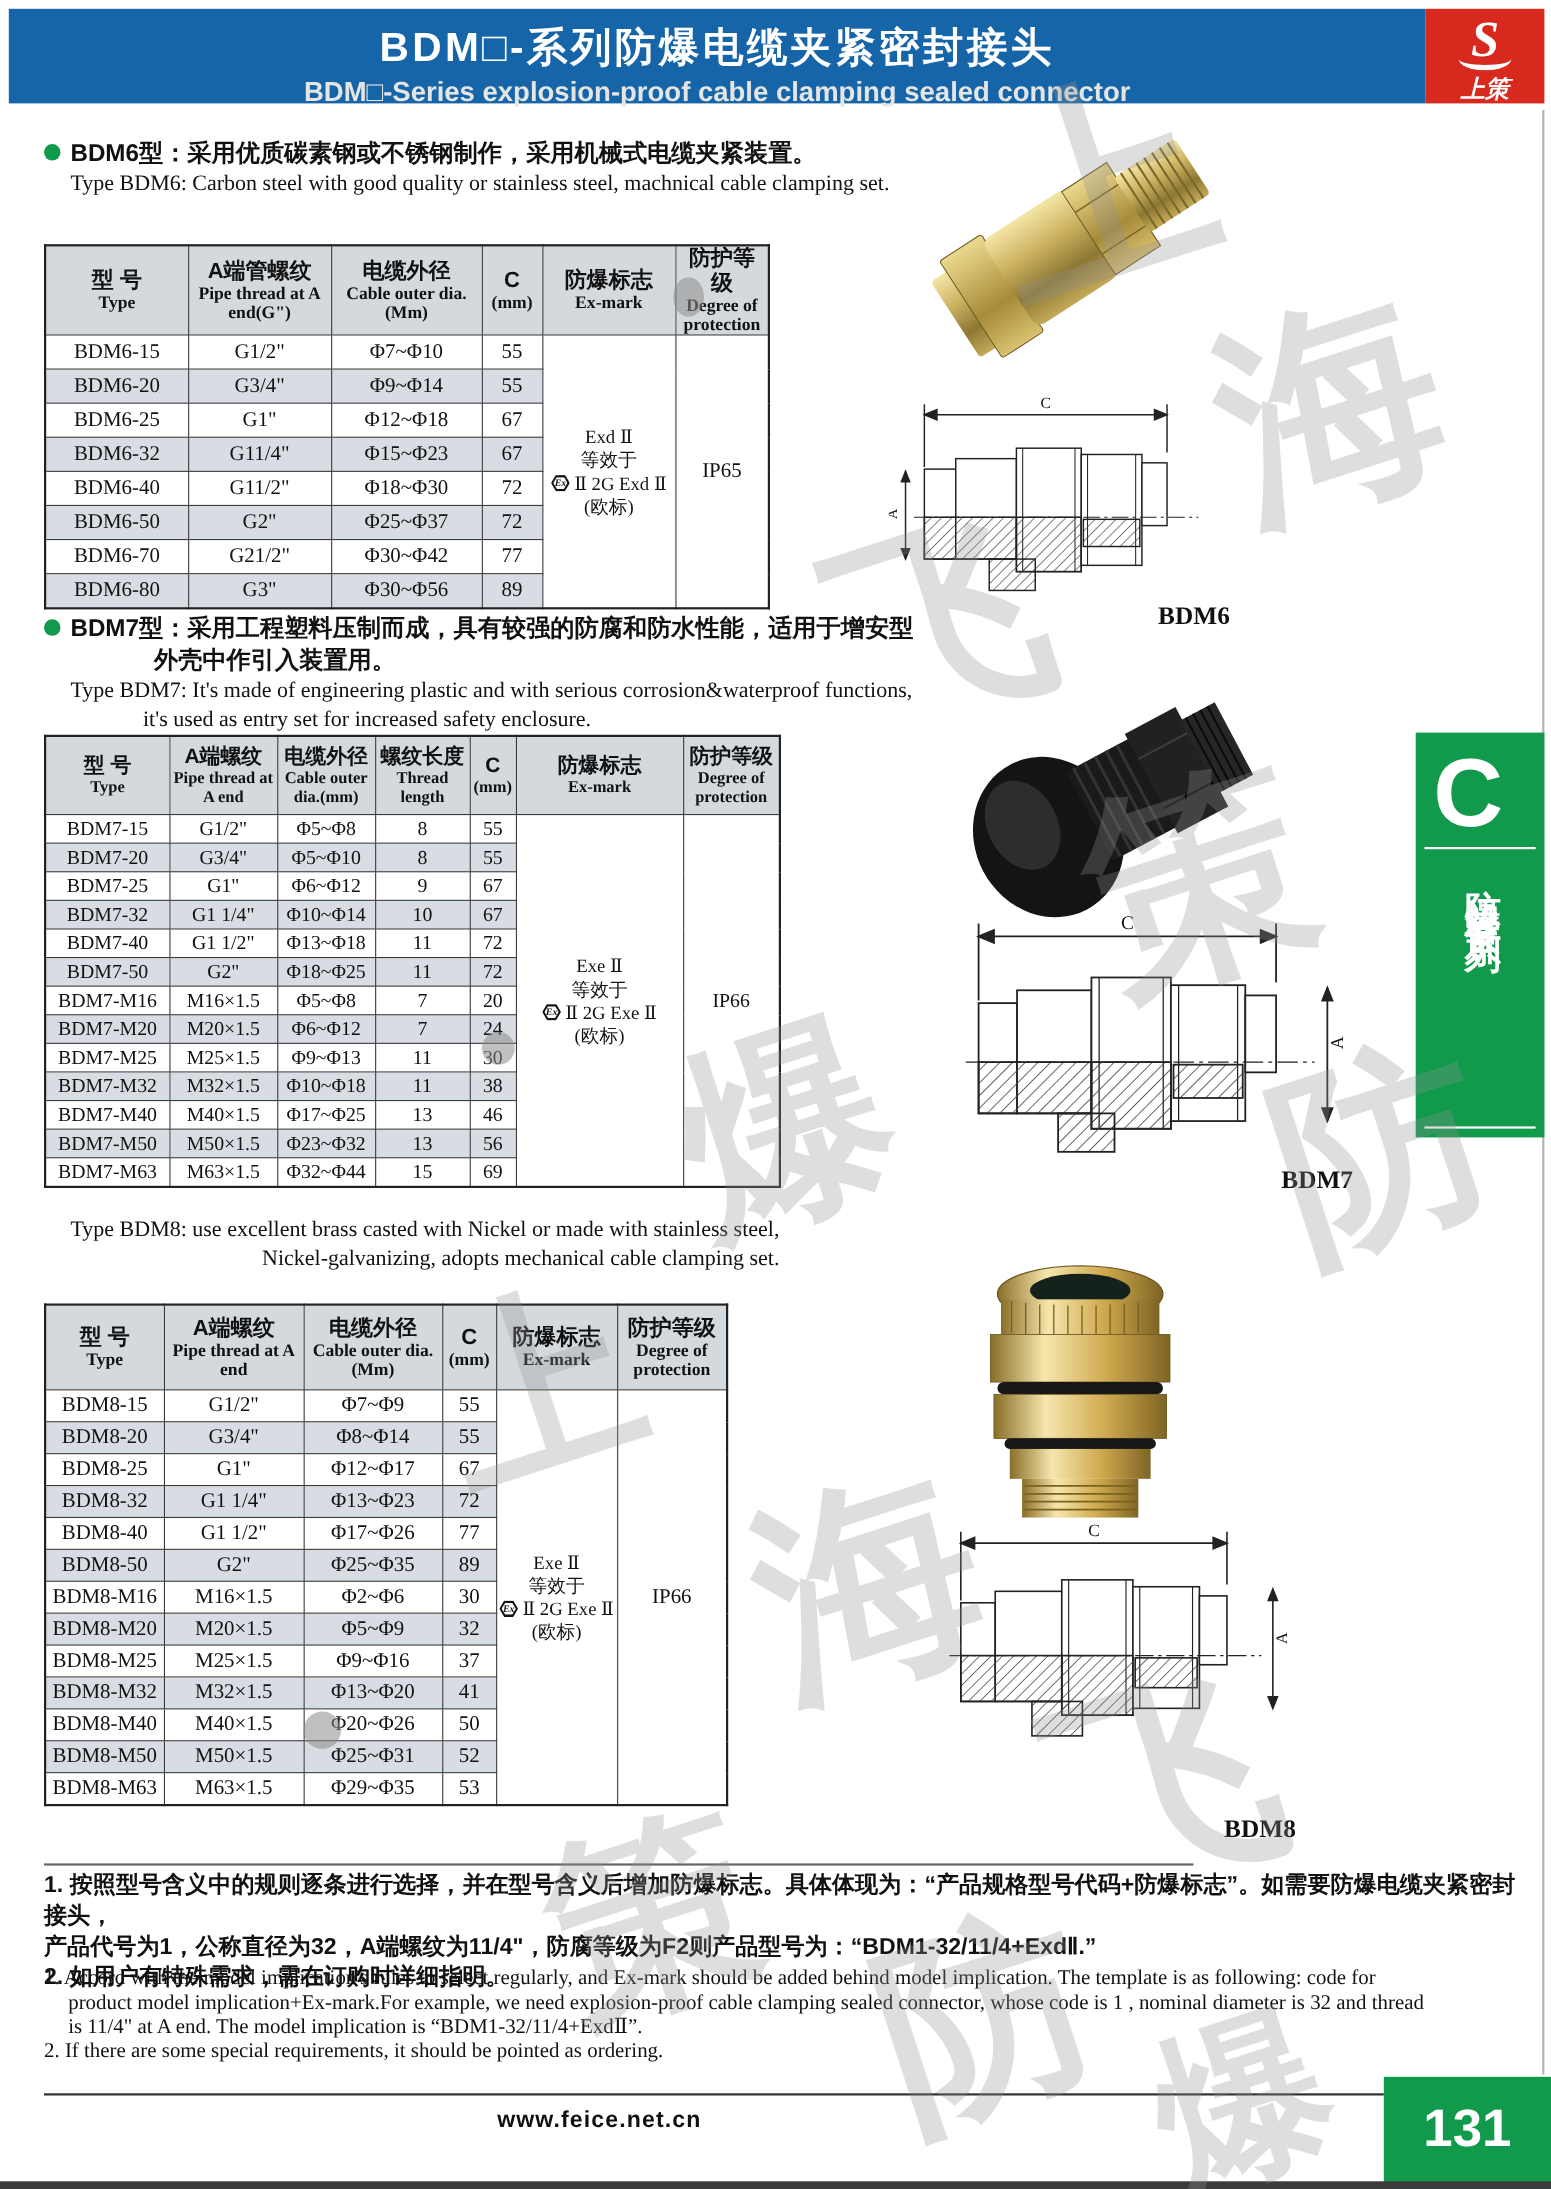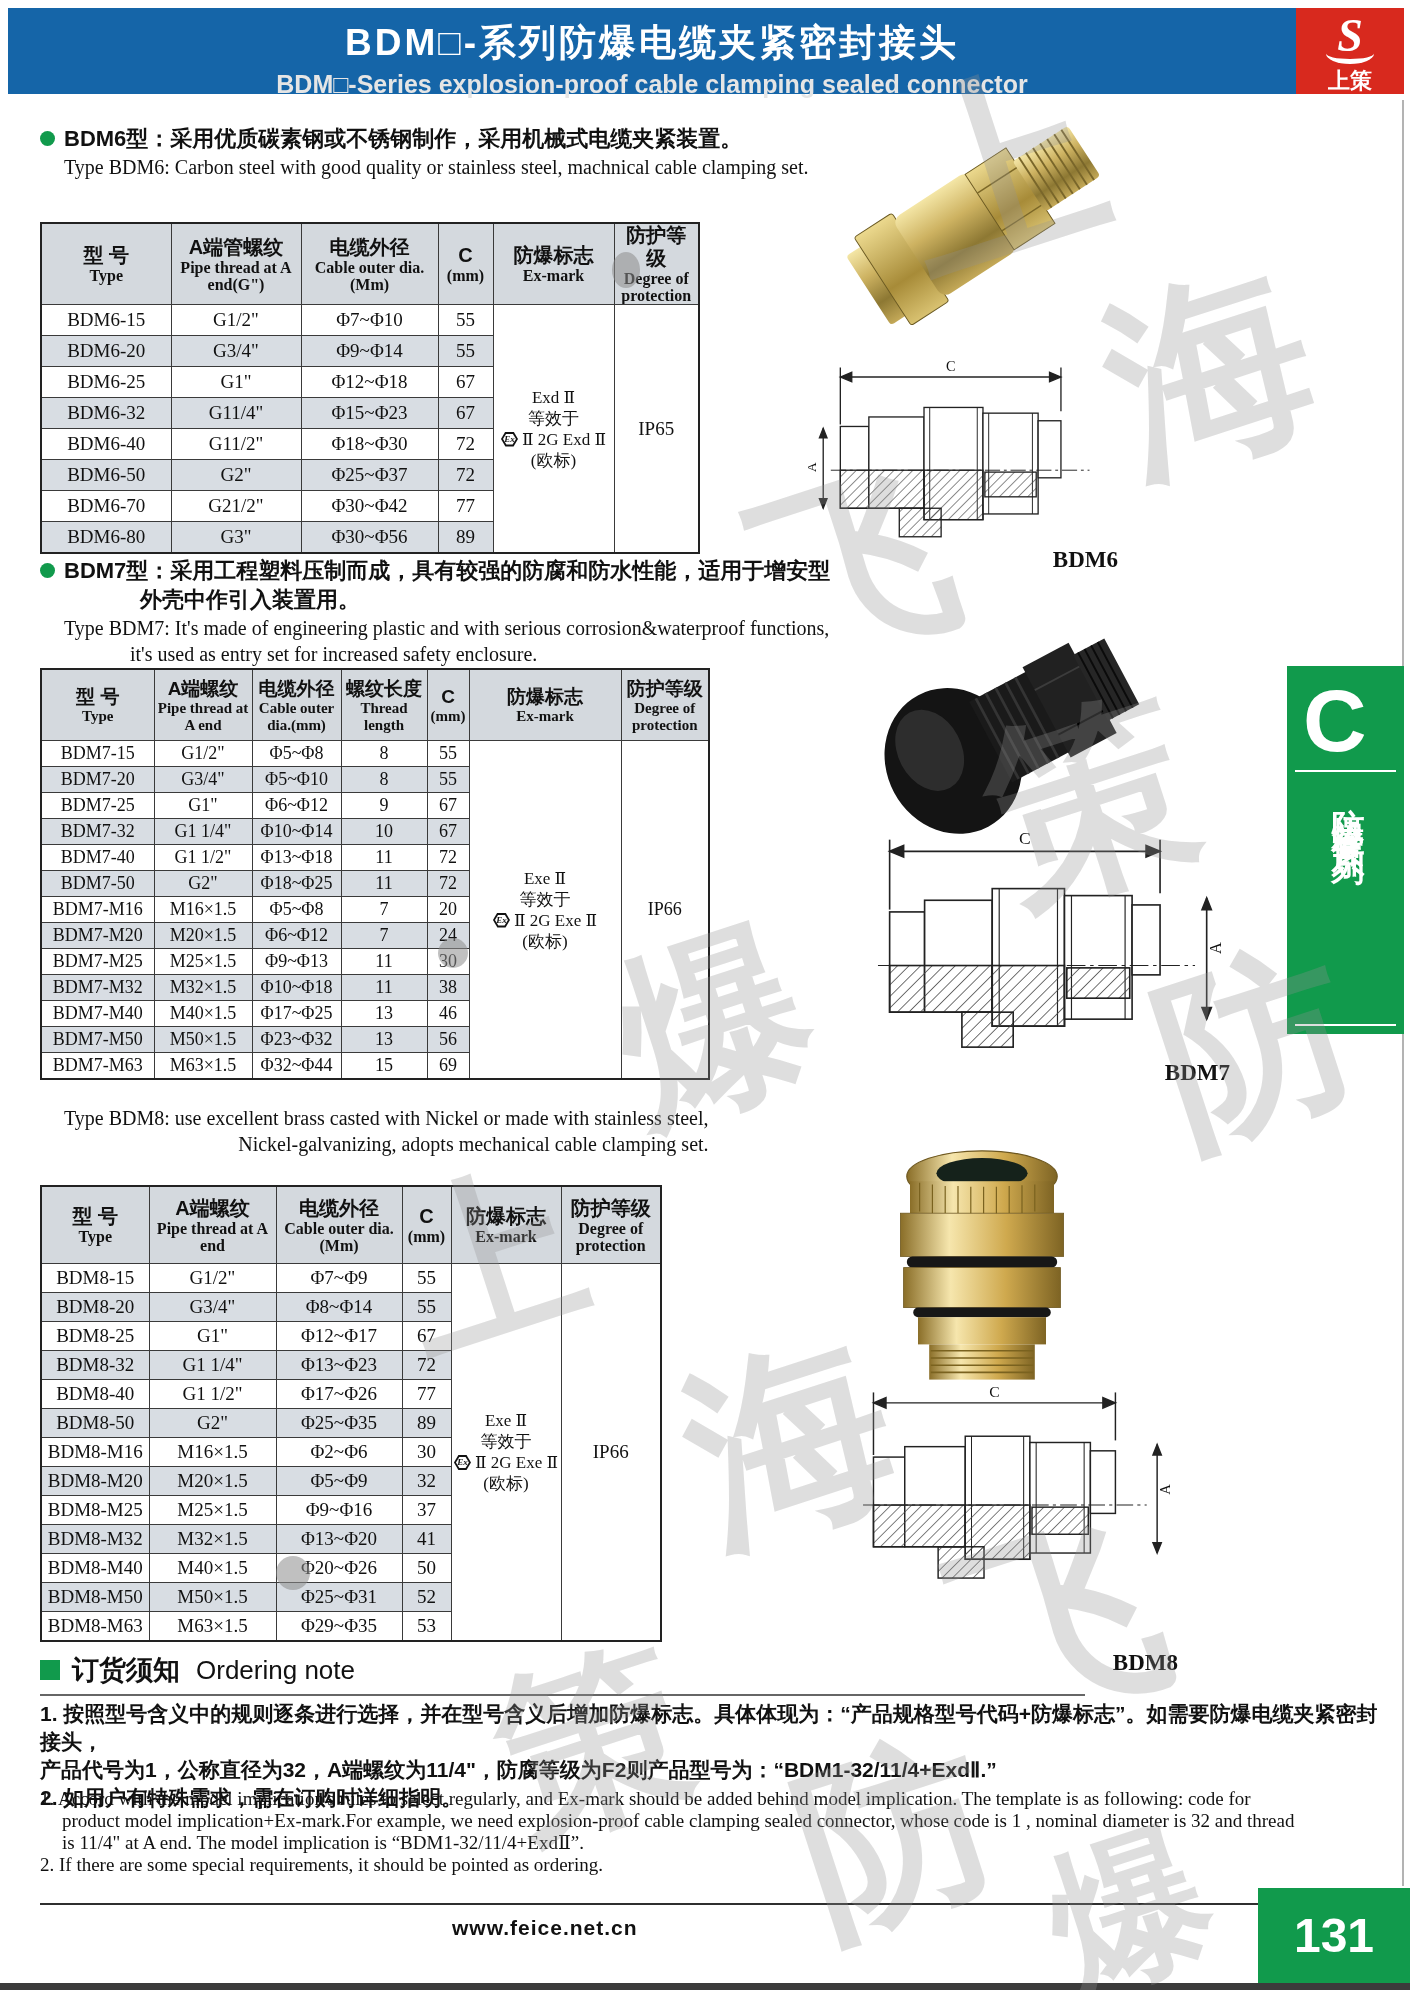--- a/index.html
+++ b/index.html
@@ -9,21 +9,21 @@
   .serif{font-family:"Liberation Serif","DejaVu Serif",serif;}
 
   
   .hdr{left:8px;top:8px;width:1288px;height:86px;background:#1565a8;text-align:center;}
   .hdr .t-cn{padding-top:10px;font-size:37px;font-weight:bold;color:#fff;letter-spacing:3px;}
   .hdr .t-en{font-size:25px;font-weight:bold;color:#e5e5e5;margin-top:2px;}
   .logo{left:1296px;top:8px;width:108px;height:86px;background:#d8291e;text-align:center;}
   .logo-mark{position:relative;display:inline-block;margin-top:4px;width:60px;height:50px;}
   .logo-s{font-family:"Liberation Serif",serif;font-style:italic;font-weight:bold;font-size:46px;color:#fff;line-height:48px;}
   .logo-swoosh{position:absolute;left:6px;bottom:-2px;width:48px;height:16px;border-bottom:5px solid #fff;border-radius:50%;}
-  .logo-name{margin-top:4px;font-size:22px;font-weight:bold;color:#fff;display:inline-block;border-bottom:3px solid #fff;padding:0 2px 1px;}
+  .logo-name{margin-top:4px;font-size:22px;font-weight:bold;color:#fff;display:inline-block;border-bottom:3px solid #fff;padding:0 2px 1px;font-style:italic;}
 
   .right-rule{left:1402px;top:100px;width:2px;height:1786px;background:#b3b3b3;}
 
   
   .intro{line-height:30px;}
   .bullet{display:inline-block;width:15px;height:15px;border-radius:50%;background:#119a4c;vertical-align:middle;margin-right:9px;}
   .cnrow{display:flex;align-items:flex-start;}
   .cnrow .bullet{flex:0 0 15px;margin-top:7px;}
   .cn-lines{font-size:22px;font-weight:bold;line-height:29px;}
   .en-lines{font-size:20px;line-height:26px;margin-left:24px;margin-top:1px;}
@@ -725,25 +725,20 @@
     </div>
   <div class="abs draw-label z2" style="left:838px;top:1648px;width:340px;">BDM8</div>
 
   <div class="abs side-tab z2">
     <div class="big-c">C</div>
     <div class="tab-rule"></div>
     <div class="vlabel">防爆管件系列</div>
     <div class="tab-rule2"></div>
   </div>
 
-  <div class="abs ord-head z2" style="left:40px;top:1652px;">
-    <span class="gsq"></span>
-    <span class="ord-cn">订货须知</span>
-    <span class="ord-en">Ordering note</span>
-  </div>
   <div class="abs ord-rule z2"></div>
   <div class="abs cn-notes z2" style="left:40px;top:1700px;width:1348px;">
       <div>1. 按照型号含义中的规则逐条进行选择，并在型号含义后增加防爆标志。具体体现为：“产品规格型号代码+防爆标志”。如需要防爆电缆夹紧密封接头，</div>
       <div>产品代号为1，公称直径为32，A端螺纹为11/4"，防腐等级为F2则产品型号为：“BDM1-32/11/4+ExdⅡ.”</div>
       <div>2. 如用户有特殊需求，需在订购时详细指明。</div>
     </div>
   <div class="abs en-notes serif z2" style="left:40px;top:1788px;width:1352px;">
       <div>1. Accord with the model implication's rules to select regularly, and Ex-mark should be added behind model implication. The template  is as following: code for</div>
       <div>product model implication+Ex-mark.For  example, we need  explosion-proof  cable clamping sealed connector, whose code  is 1 , nominal diameter is 32 and thread</div>
       <div>is 11/4" at A end. The model implication is “BDM1-32/11/4+ExdⅡ”.</div>

